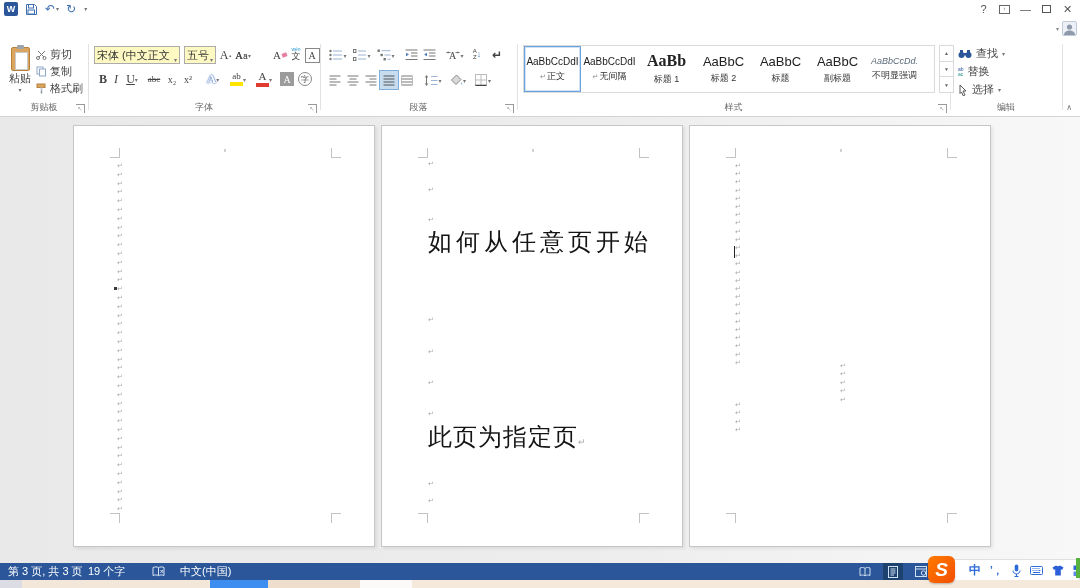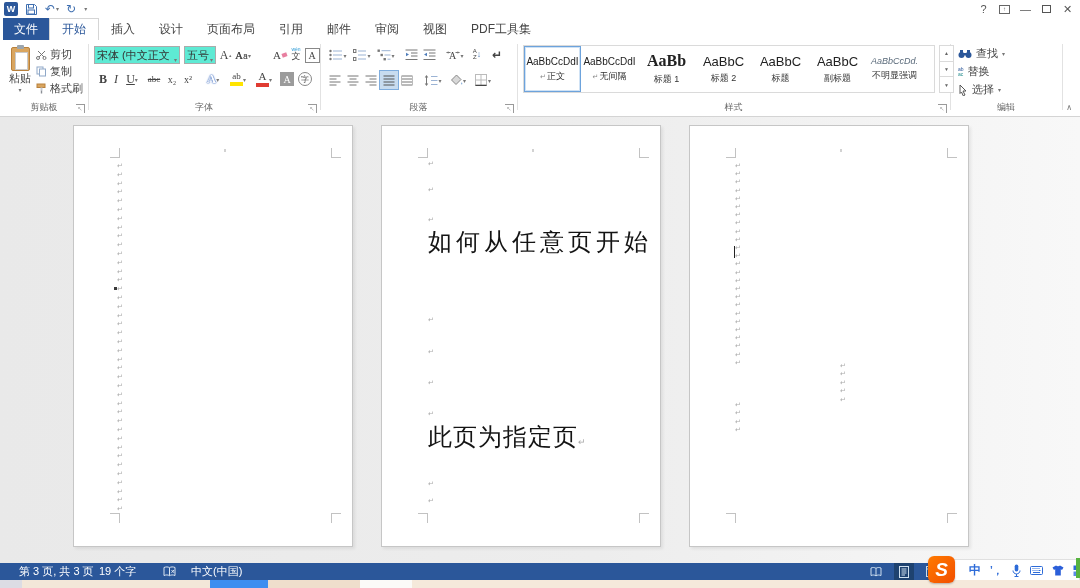--- a/index.html
+++ b/index.html
@@ -54,21 +54,21 @@
                flex-direction:column; align-items:center; font-size:11px; color:#444; }
   .clip-icon { position:relative; width:19px; height:24px; background:#D9A55F; border:1px solid #B9813C;
                border-radius:2px; margin-top:2px; }
   .clip-icon::before { content:""; position:absolute; left:3px; top:4px; width:11px; height:16px; background:#fff;
                border:1px solid #C9C9C9; }
   .clip-icon::after { content:""; position:absolute; left:5px; top:-3px; width:7px; height:4px; background:#9DA6AD;
                border-radius:1px; }
   .clip-mini { position:absolute; left:36px; display:flex; align-items:center; gap:3px; font-size:11px; color:#444; }
 
   
-  .combo { position:absolute; height:18px; border:1px solid #ABABAB; background:#5eead4; font-size:11px;
+  .combo { position:absolute; height:18px; border:1px solid #ABABAB; background:#fef9c3; font-size:11px;
            color:#333; display:flex; align-items:flex-end; padding:0 2px; white-space:nowrap; overflow:hidden; }
   .combo .dd { margin-left:auto; }
   .fbtn { position:absolute; height:18px; display:flex; align-items:center; justify-content:center; color:#444; }
   .serifb { font-family:"Liberation Serif","DejaVu Serif",serif; }
   .grow::after { content:"▲"; font-size:4px; color:#777; vertical-align:top; }
   .shrink::after { content:"▼"; font-size:4px; color:#777; vertical-align:top; }
   .ph { display:flex; flex-direction:column; align-items:center; line-height:1; }
   .ph i { font-style:normal; font-size:5px; color:#2E9BD6; }
   .ph b { font-weight:normal; font-size:9px; color:#444; }
   .boxA { width:15px; height:15px; border:1px solid #888; font-size:10px; display:flex; align-items:center;
@@ -109,40 +109,40 @@
   .edrow { position:absolute; left:8px; display:flex; align-items:center; gap:4px; font-size:11px; color:#444; height:15px; }
   .rep { display:flex; flex-direction:column; line-height:1; font-size:5px; }
   .rep em { font-style:normal; color:#2B579A; }
   .rep u { text-decoration:none; color:#1F8A8A; }
 
   .collapse { position:absolute; right:8px; bottom:4px; font-size:8px; color:#777; }
 
   
   .doc { position:absolute; left:0; top:117px; width:1080px; height:446px;
          background:linear-gradient(90deg,#E9E9E9 0%,#EDEDED 55%,#F8F8F8 100%); }
-  .page { position:absolute; top:8px; width:280px; height:422px; background:#fff;
+  .page { position:absolute; top:8px; width:302px; height:422px; background:#fff;
           border:1px solid #C6C6C6; box-shadow:2px 2px 3px rgba(0,0,0,0.07); }
   .crop { position:absolute; width:10px; height:10px; border-color:#C2C2C2; }
   .crop.tl { border-right:1px solid #C2C2C2; border-bottom:1px solid #C2C2C2; }
   .crop.tr { border-left:1px solid #C2C2C2; border-bottom:1px solid #C2C2C2; }
   .crop.bl { border-right:1px solid #C2C2C2; border-top:1px solid #C2C2C2; }
   .crop.br { border-left:1px solid #C2C2C2; border-top:1px solid #C2C2C2; }
   .pil { position:absolute; font-size:7px; color:#A9A9A9; line-height:7px; }
   .hdot { position:absolute; width:2px; height:3px; background:#D2D2D2; }
   .secmark { position:absolute; width:3px; height:3px; background:#3A3A3A; }
   .caret { position:absolute; width:1px; height:12px; background:#222; }
   .doctext { position:absolute; font-family:"Liberation Serif","DejaVu Serif",serif; color:#141414; }
   .heading { font-size:24px; line-height:33px; letter-spacing:4px; }
   .bodyline { font-size:24px; line-height:30px; letter-spacing:1px; }
   .inline-pil { font-size:9px; color:#A9A9A9; letter-spacing:0; font-family:"Liberation Sans",sans-serif; }
 
   
   .statusbar { position:absolute; left:0; top:563px; width:1080px; height:17px; background:#2B579A;
                color:#fff; font-size:11px; }
-  .sb-item { position:absolute; top:0; height:17px; display:flex; align-items:center;margin-left:11px; }
+  .sb-item { position:absolute; top:0; height:17px; display:flex; align-items:center; }
   .viewbtn { width:20px; height:17px; display:flex; align-items:center; justify-content:center; }
   .viewbtn.active { background:#1E4270; }
 
   
   .sogou { position:absolute; left:952px; top:559px; width:128px; height:23px; background:#fff;
            border:1px solid #E0E0E0; border-radius:3px 0 0 3px; display:flex; align-items:center;
            gap:9px; padding-left:16px; }
   .slogo { position:absolute; left:928px; top:556px; width:27px; height:27px; border-radius:6px;
            background:linear-gradient(135deg,#FF7A00,#F24F00); color:#fff; font-weight:bold;
            font-style:italic; font-size:19px; display:flex; align-items:center; justify-content:center;
@@ -190,34 +190,20 @@
   <div class="signin">
     <span class="dd">▾</span>
     <span class="person">
       <svg width="13" height="12" viewBox="0 0 13 12">
           <circle cx="6.5" cy="4" r="2.6" fill="#8E9AAB"></circle>
           <path d="M1 12c0-3 2.5-4.6 5.5-4.6S12 9 12 12z" fill="#8E9AAB"></path>
         </svg>
     </span>
   </div>
 
-  <div class="tabrow">
-    <div class="file-tab">文件</div>
-    <div class="tabs" id="tabs">
-        <div class="tab active">开始</div>
-        <div class="tab">插入</div>
-        <div class="tab">设计</div>
-        <div class="tab">页面布局</div>
-        <div class="tab">引用</div>
-        <div class="tab">邮件</div>
-        <div class="tab">审阅</div>
-        <div class="tab">视图</div>
-        <div class="tab">PDF工具集</div>
-      </div>
-  </div>
 
   <div class="ribbon">
     <div class="gsep" style="left:88px"></div>
       <div class="gsep" style="left:320px"></div>
     <div class="gsep" style="left:517px"></div>
       <div class="gsep" style="left:950px"></div>
     <div class="gsep" style="left:1062px"></div>
 
     <div class="group" style="left:0;width:88px">
       <div class="paste-btn">

